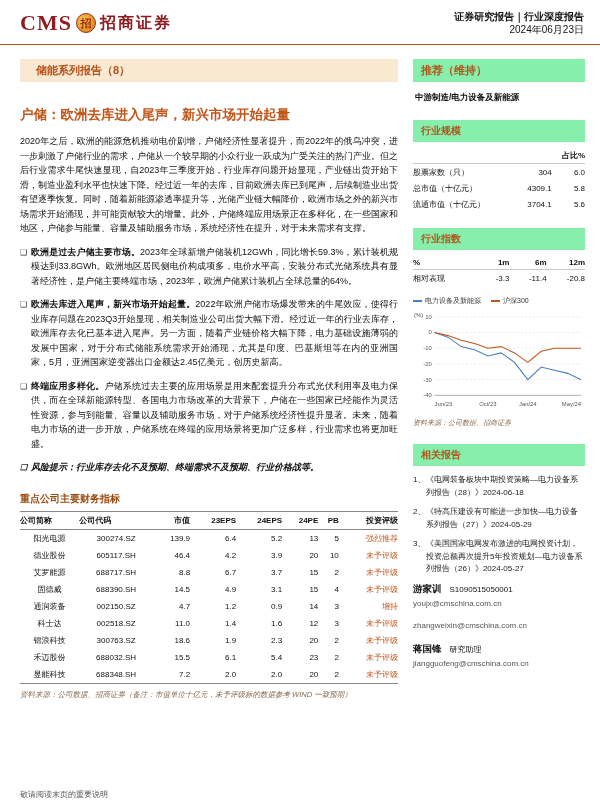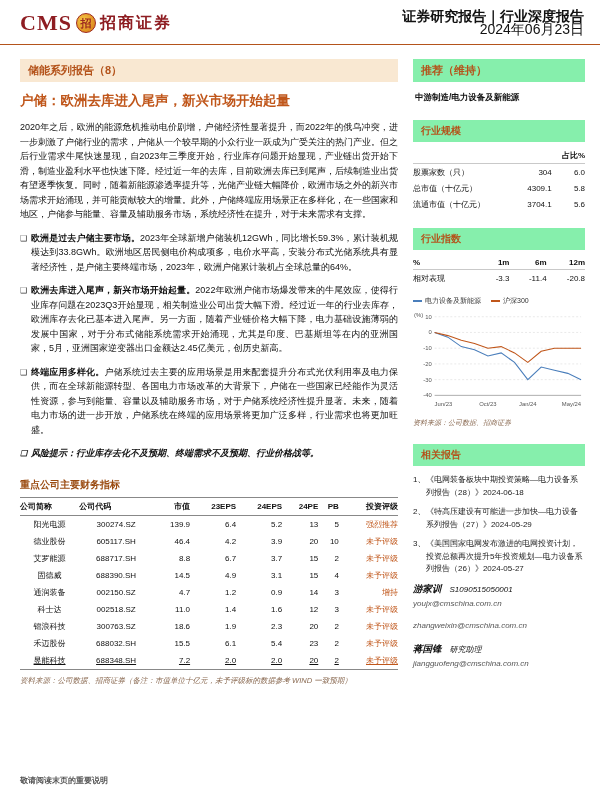--- a/index.html
+++ b/index.html
@@ -10,45 +10,45 @@
   
   .hdr { display:flex; justify-content:space-between; align-items:flex-start;
          padding:10px 16px 8px 20px; border-bottom:1.5px solid #B4531B; }
   .logo { display:flex; align-items:center; gap:4px; }
   .logo-cms { font-family:"Liberation Serif", serif; font-weight:bold; font-size:22px; color:#8E1D22; letter-spacing:1px; }
   .logo-coin { width:20px; height:20px; border-radius:50%;
                background:radial-gradient(circle at 35% 35%, #F7C948, #DD8A1E 75%);
                border:1.5px solid #9E2A1F; color:#9E2A1F; font-weight:bold; font-size:11px;
                display:flex; align-items:center; justify-content:center; }
   .logo-cn { font-family:"Liberation Serif", serif; font-weight:bold; font-size:16px; color:#8E1D22; letter-spacing:2px; }
-  .hdr-right { text-align:right; font-size:14px; line-height:13px; color:#111; }
+  .hdr-right { text-align:right; font-size:10px; line-height:13px; color:#111; }
   .hdr-type { font-weight:bold; }
 
   
   .content { display:flex; padding:14px 15px 0 20px; }
   .main { width:378px; }
   .sidebar { width:172px; margin-left:15px; }
 
   
-  .series-banner { background:#F9E8D2; color:#B4531B; font-weight:bold; font-size:11px; padding:4px 8px; }
-  .title { color:#C0561A; font-size:13.5px; font-weight:bold; margin:10px 0 10px; }
+  .series-banner { background:#F9E8D2; color:#B4531B; font-weight:bold; font-size:11px; padding:4px 16px; }
+  .title { color:#C0561A; font-size:13.5px; font-weight:bold; margin:24px 0 10px; }
   .intro { font-size:9px; line-height:14.5px; text-align:justify; }
   .bullet { position:relative; padding-left:11px; margin-top:9px; font-size:9px; line-height:14.5px; text-align:justify; }
   .bullet .bu { position:absolute; left:0; top:1px; font-size:8px; color:#333; }
   .bullet .lead { font-weight:bold; }
   .risk { margin-top:9px; font-size:9px; line-height:14px; font-weight:bold; font-style:italic; }
 
   .fin { margin-top:18px; }
   .fin-title { font-size:10px; font-weight:bold; color:#9A4B11; margin-bottom:5px; }
   table.fin-table { width:100%; border-collapse:collapse; font-size:8px; }
   .fin-table th { border-top:1px solid #888; border-bottom:1px solid #888; padding:3px 0; text-align:right; font-weight:bold; }
   .fin-table th:first-child, .fin-table th:nth-child(2) { text-align:left; }
   .fin-table td { padding:3px 0; text-align:right; }
   .fin-table td:first-child, .fin-table td:nth-child(2) { text-align:center; }
-  .fin-table tr:last-child td { border-bottom:1px solid #888;text-decoration:underline; }
+  .fin-table tr:last-child td { border-bottom:1px solid #888; }
   .fin-table td.rating { color:#C0561A; }
   .fin-foot { font-size:7.5px; color:#8a6a52; font-style:italic; line-height:11px; margin-top:5px; }
 
   
   .side-bar { background:#86efac; color:#B4531B; font-weight:bold; font-size:10px; padding:4px 8px; margin-top:16px; }
   .rating-bar { margin-top:0; font-size:11px; }
   .industry { font-size:8.5px; font-weight:bold; margin:10px 2px 0; }
   .side-table { width:100%; border-collapse:collapse; font-size:8px; margin-top:6px; }
   .side-table th { font-weight:bold; text-align:right; padding:2px 0; border-bottom:0.5px solid #c9c9c9; }
   .side-table th.lbl { text-align:left; }
@@ -59,28 +59,28 @@
   .legend { display:flex; gap:10px; font-size:7px; color:#333; margin-bottom:2px; flex-wrap:wrap; }
   .legend-item { display:flex; align-items:center; }
   .legend-swatch { display:inline-block; width:9px; height:2.5px; margin-right:3px; }
   .src { font-size:7px; color:#8a6a52; font-style:italic; margin-top:4px; }
 
   .reports { margin-top:8px; }
   .report-item { display:flex; font-size:8px; line-height:12.5px; margin-bottom:7px; color:#222; }
   .report-num { flex:0 0 13px; }
   .report-text { flex:1; }
 
-  .analysts { margin-top:0;font-style:italic; }
+  .analysts { margin-top:0; }
   .analyst { margin-bottom:13px; }
   .analyst-row { display:flex; align-items:baseline; gap:8px; }
   .a-name { font-size:9.5px; font-weight:bold; }
   .a-code { font-size:8px; }
   .a-email { font-size:8px; color:#555; margin-top:3px; }
 
-  .footer { position:absolute; left:20px; bottom:14px; font-size:8px; color:#555;font-weight:bold; }
+  .footer { position:absolute; left:20px; bottom:0; font-size:8px; color:#555; }
   svg text { font-family:"Liberation Sans", sans-serif; }
 </style>
 </head>
 <body>
 
 <div class="page">
 
   <div class="hdr">
     <div class="logo">
       <span class="logo-cms">CMS</span>

